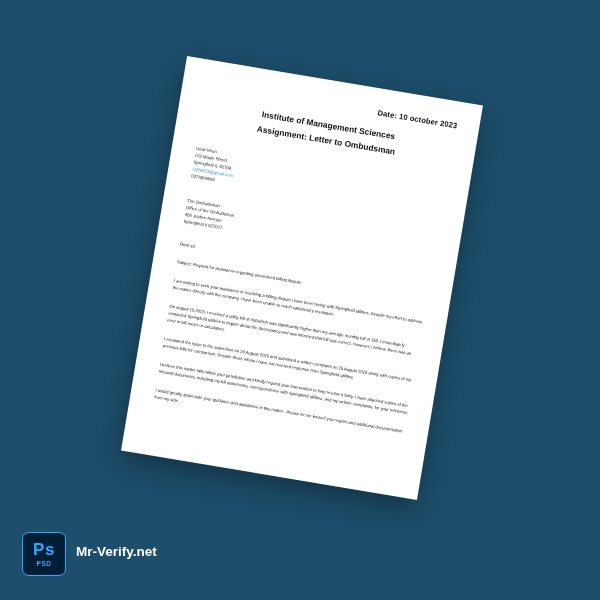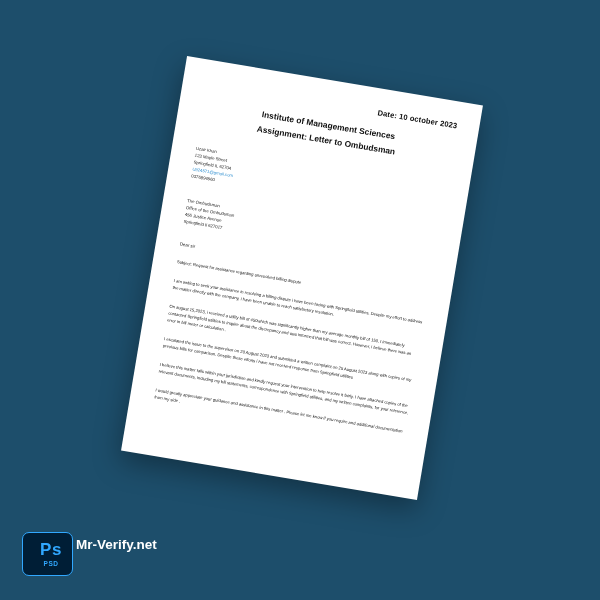--- a/index.html
+++ b/index.html
@@ -107,21 +107,20 @@
     height: 42px;
     border-radius: 7px;
     background: #001e36;
     border: 1.5px solid #31a8ff;
     color: #31a8ff;
     display: flex;
     flex-direction: column;
     align-items: center;
     justify-content: center;
     line-height: 1;
-    padding-left: 7px;
   }
   .ps-badge .ps-main {
     font-size: 17px;
     font-weight: bold;
     letter-spacing: 0.5px;
   }
   .ps-badge .ps-sub {
     font-size: 6.5px;
     font-weight: bold;
     margin-top: 3px;
@@ -134,21 +133,21 @@
     color: #ffffff;
   }
   .brand-title {
     font-size: 19px;
     font-weight: bold;
     letter-spacing: -0.2px;
   }
   .brand-sub {
     font-size: 13.5px;
     font-weight: bold;
-    margin-top: 7px;
+    margin-top: 14px;
   }
 </style>
 </head>
 <body>
 
 <div class="page-wrap">
   <div class="doc">
     <div class="doc-inner">
 
       <div class="date-line">Date: 10 october 2023</div>

